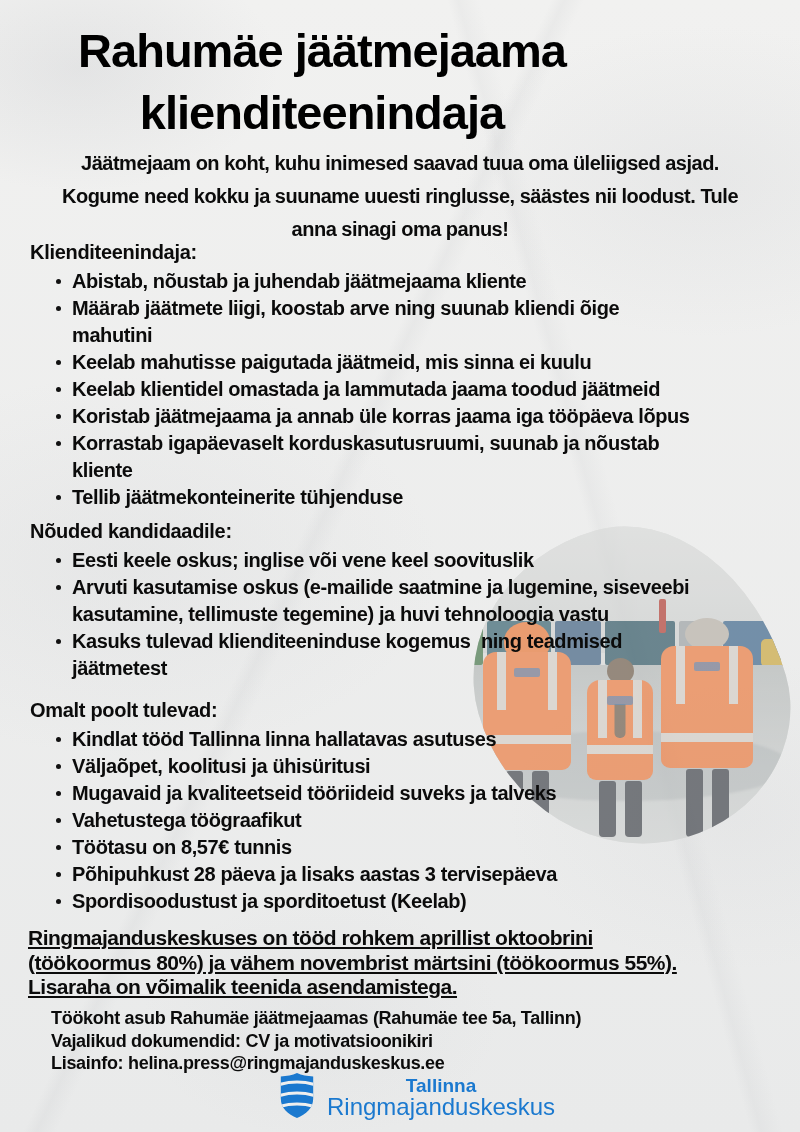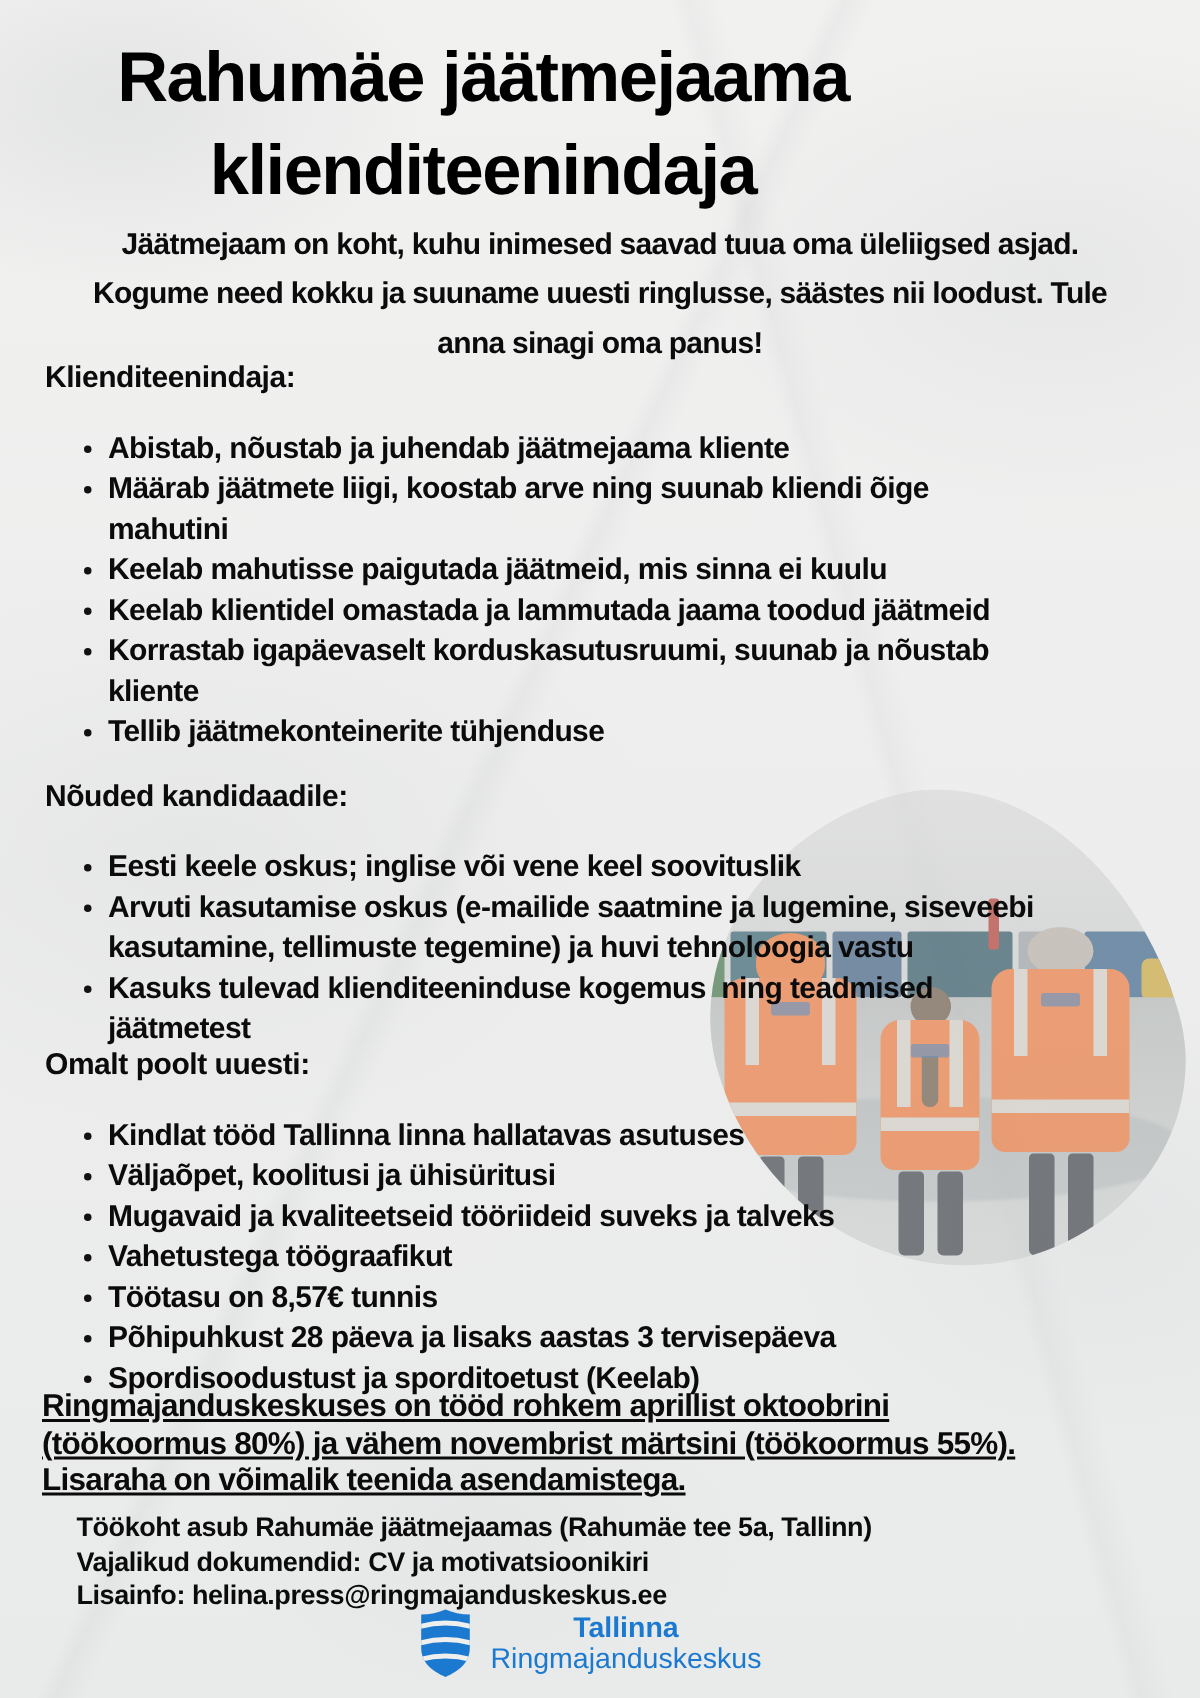--- a/index.html
+++ b/index.html
@@ -34,21 +34,21 @@
     white-space:pre-line;
   }
 
   .section { position:absolute; left:30px; width:755px; z-index:2; }
   .section-1 { top:239px; }
   .section-2 { top:518px; }
   .section-3 { top:697px; }
 
   .section-heading { font-size:20px; font-weight:bold; line-height:27px; letter-spacing:-0.3px; }
 
-  .bullets { list-style:none; margin-top:20px; padding-left:24px; }
+  .bullets { list-style:none; margin-top:2px; padding-left:24px; }
   .bullets li {
     position:relative; padding-left:18px;
     font-size:20px; font-weight:bold; line-height:27px; letter-spacing:-0.4px;
     white-space:pre-wrap;
   }
   .bullets li::before {
     content:""; position:absolute; left:2px; top:11px;
     width:5px; height:5px; border-radius:50%; background:#111;
   }
 
@@ -59,21 +59,21 @@
     text-decoration:underline;
   }
 
   .footer { position:absolute; top:1007px; left:20px; z-index:2;margin-left:31px; }
   .footer-line { font-size:18px; font-weight:bold; line-height:22.5px; letter-spacing:-0.3px; }
 
   .logo { position:absolute; top:1072px; left:280px; z-index:2; display:flex; gap:13px; align-items:flex-start; }
   .logo-mark { width:34px; height:47px; flex:0 0 auto; }
   .logo-text { padding-top:3px;text-align:center; }
   .logo-name1 { font-size:19px; font-weight:bold; line-height:21px; color:#1b79cf; }
-  .logo-name2 { font-size:19px; font-weight:normal; line-height:21px; color:#1b79cf; }
+  .logo-name2 { font-size:24px; font-weight:normal; line-height:21px; color:#1b79cf; }
 
   
   .photo {
     position:absolute; left:477px; top:527px; width:306px; height:320px; z-index:1;
     transform:rotate(-16deg);
     border-radius:53% 47% 46% 54% / 45% 60% 40% 55%;
     overflow:hidden; opacity:.68;
   }
   .photo-inner {
     position:absolute; left:-46px; top:-46px; width:398px; height:412px;
@@ -199,39 +199,40 @@
 anna sinagi oma panus!</div>
 
   <div class="section section-1">
     <div class="section-heading">Klienditeenindaja:</div>
     <ul class="bullets">
       <li>Abistab, nõustab ja juhendab jäätmejaama kliente</li>
       <li>Määrab jäätmete liigi, koostab arve ning suunab kliendi õige
 mahutini</li>
       <li>Keelab mahutisse paigutada jäätmeid, mis sinna ei kuulu</li>
       <li>Keelab klientidel omastada ja lammutada jaama toodud jäätmeid</li>
+      <li>Koristab jäätmejaama ja annab üle korras jaama iga tööpäeva lõpus</li>
       <li>Korrastab igapäevaselt korduskasutusruumi, suunab ja nõustab
 kliente</li>
       <li>Tellib jäätmekonteinerite tühjenduse</li>
     </ul>
   </div>
 
   <div class="section section-2">
     <div class="section-heading">Nõuded kandidaadile:</div>
     <ul class="bullets">
       <li>Eesti keele oskus; inglise või vene keel soovituslik</li>
       <li>Arvuti kasutamise oskus (e-mailide saatmine ja lugemine, siseveebi
 kasutamine, tellimuste tegemine) ja huvi tehnoloogia vastu</li>
       <li>Kasuks tulevad klienditeeninduse kogemus  ning teadmised
 jäätmetest</li>
     </ul>
   </div>
 
   <div class="section section-3">
-    <div class="section-heading">Omalt poolt uuesti:</div>
+    <div class="section-heading">Omalt poolt tulevad:</div>
     <ul class="bullets">
       <li>Kindlat tööd Tallinna linna hallatavas asutuses</li>
       <li>Väljaõpet, koolitusi ja ühisüritusi</li>
       <li>Mugavaid ja kvaliteetseid tööriideid suveks ja talveks</li>
       <li>Vahetustega töögraafikut</li>
       <li>Töötasu on 8,57€ tunnis</li>
       <li>Põhipuhkust 28 päeva ja lisaks aastas 3 tervisepäeva</li>
       <li>Spordisoodustust ja sporditoetust (Keelab)</li>
     </ul>
   </div>

